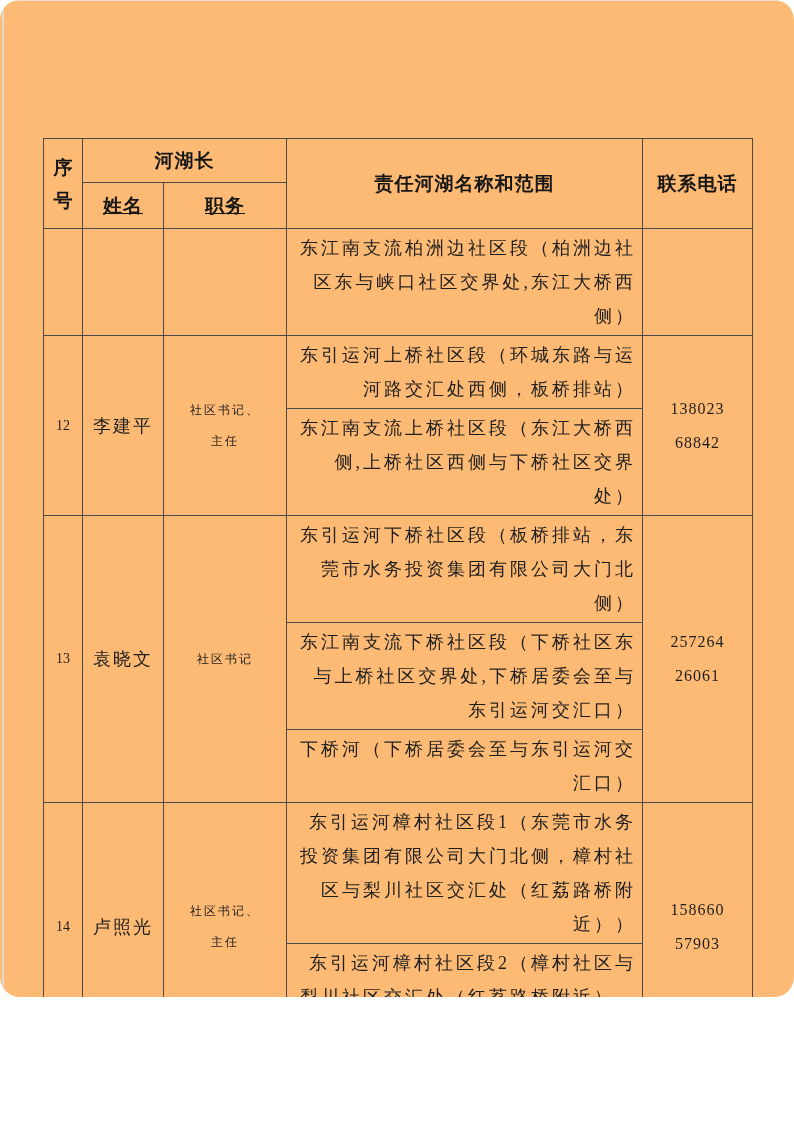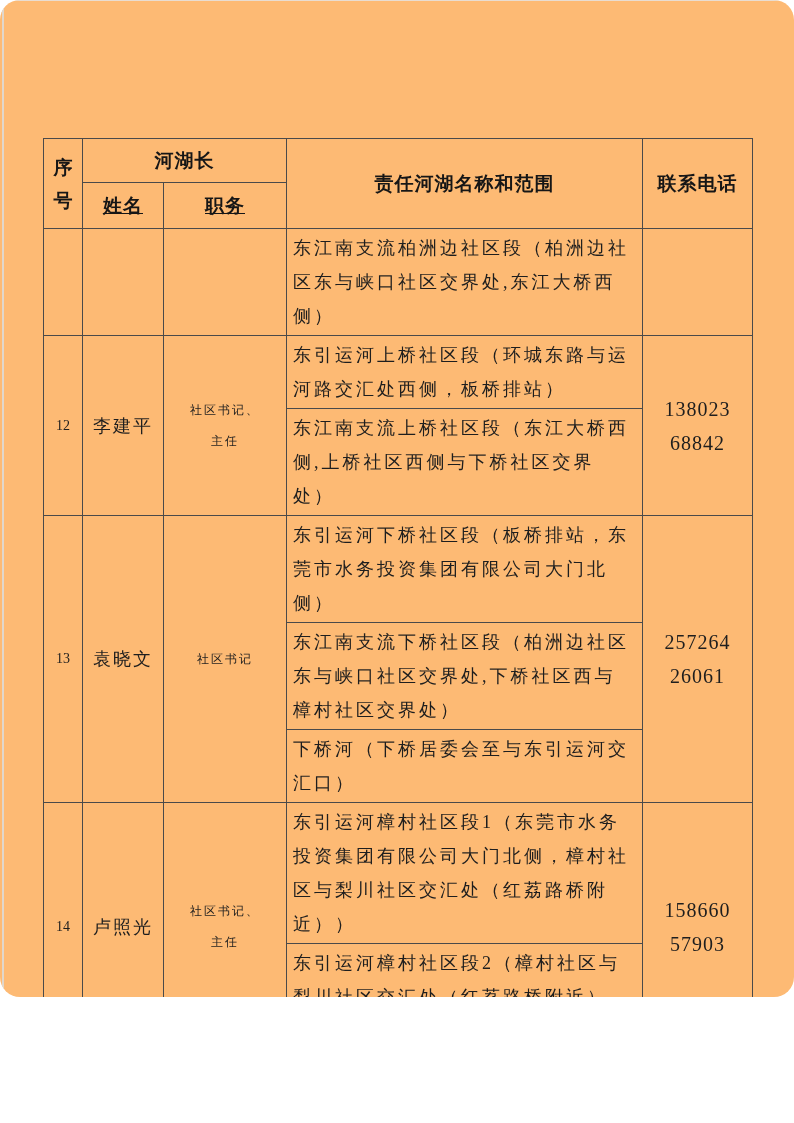--- a/index.html
+++ b/index.html
@@ -56,24 +56,24 @@
   }
   td.c-name{
     font-size:18px;letter-spacing:2px;line-height:30px;
   }
   td.c-pos{
     font-size:12px;letter-spacing:2px;line-height:31px;padding:0 4px;
   }
   td.c-seg{
     font-size:18px;letter-spacing:3px;line-height:34px;
     padding:2px 6px;
-    text-align:left;
+    text-align:right;
   }
   td.c-phone{
-    font-size:20px;letter-spacing:1px;line-height:34px;
+    font-size:16px;letter-spacing:1px;line-height:34px;
   }
   td.empty-cell{height:104px;}
 </style>
 </head>
 <body>
 
 <div class="page">
   <div class="scan-edge-left"></div>
   <div class="scan-edge-top"></div>
 
@@ -130,21 +130,21 @@
         <td class="c-pos" rowspan="3">
           <div>社区书记</div>
         </td>
         <td class="c-seg">东引运河下桥社区段（板桥排站，东莞市水务投资集团有限公司大门北侧）</td>
         <td class="c-phone" rowspan="3">
           <div>257264</div>
           <div>26061</div>
         </td>
       </tr>
       <tr>
-        <td class="c-seg">东江南支流下桥社区段（柏洲边社区东与峡口社区交界处,下桥社区西与樟村社区交界处）</td>
+        <td class="c-seg">东江南支流下桥社区段（下桥社区东与上桥社区交界处,下桥居委会至与东引运河交汇口）</td>
       </tr>
       <tr>
         <td class="c-seg">下桥河（下桥居委会至与东引运河交汇口）</td>
       </tr>
 
       <tr>
         <td class="c-serial" rowspan="2">14</td>
         <td class="c-name" rowspan="2">卢照光</td>
         <td class="c-pos" rowspan="2">
           <div>社区书记、</div>

